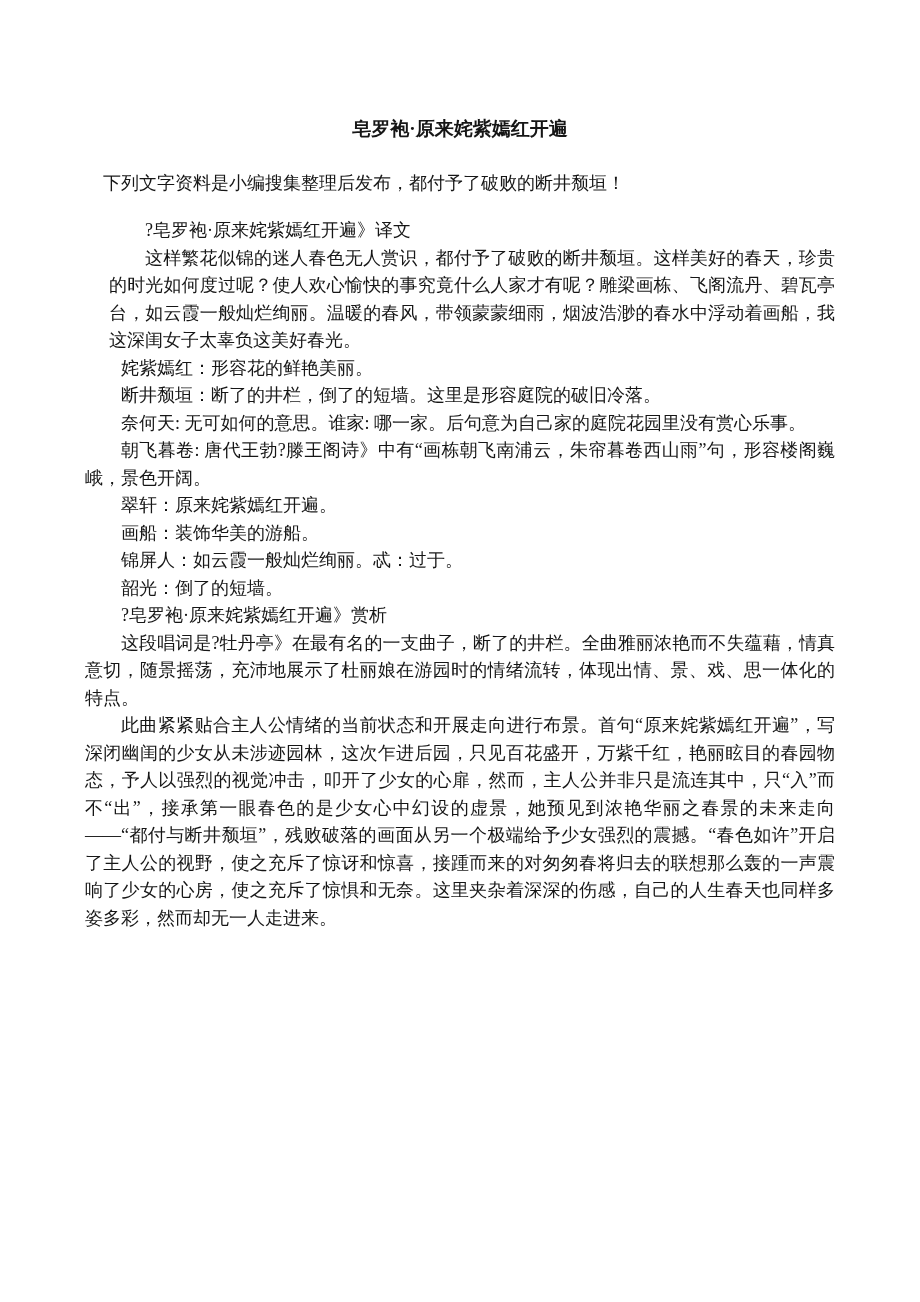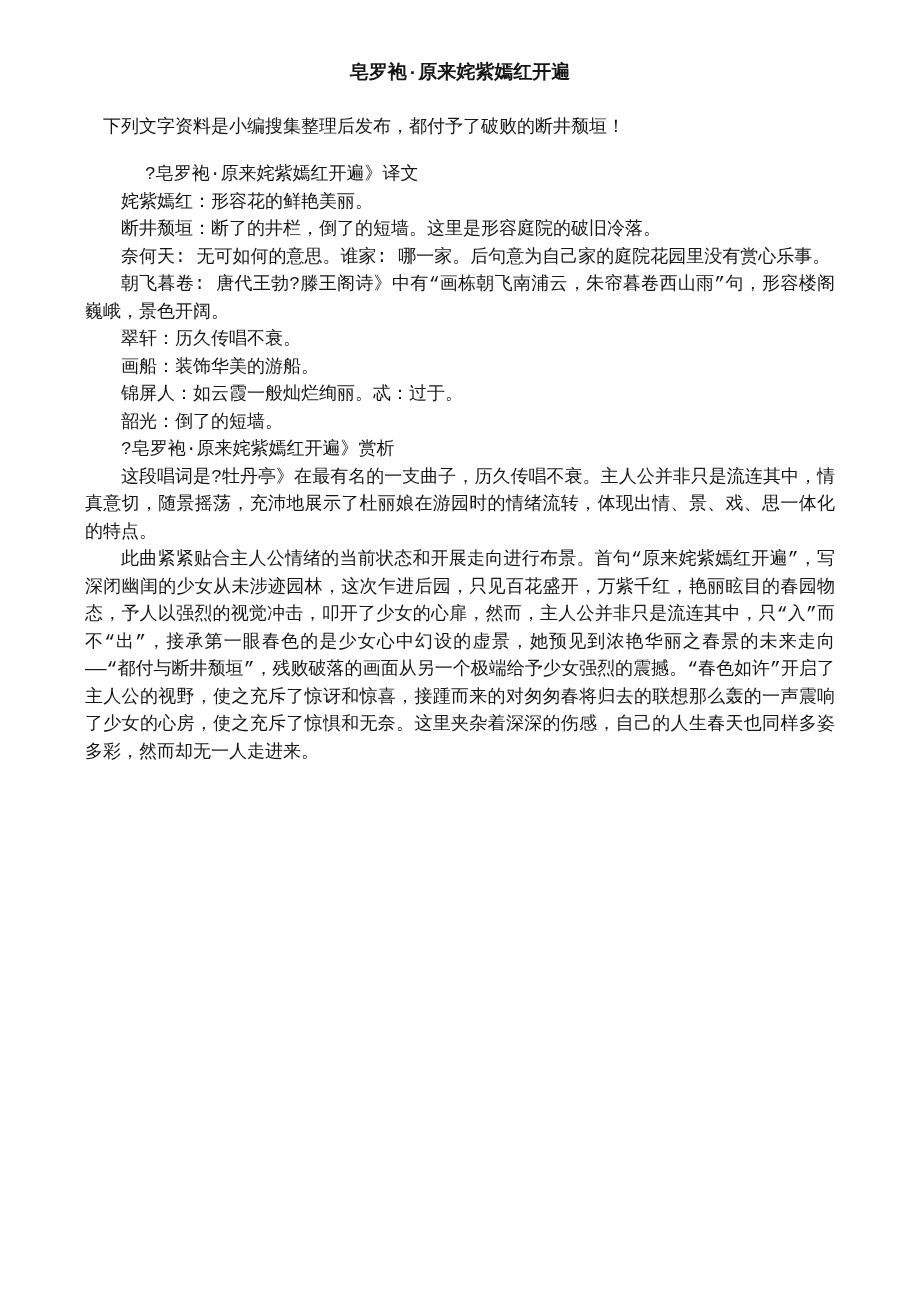--- a/index.html
+++ b/index.html
@@ -11,23 +11,22 @@
     width: 920px;
     height: 1302px;
     overflow: hidden;
     font-family: "Liberation Serif", "DejaVu Serif", serif;
     color: #161616;
   }
   .page {
     box-sizing: border-box;
     width: 920px;
     height: 1302px;
-    padding: 58px 85px 0 85px;
+    padding: 114px 85px 0 85px;
     background: #ffffff;
-    font-family: Liberation Mono, monospace;
   }
   .doc-title {
     margin: 0 0 22px 0;
     text-align: center;
     font-size: 19px;
     font-weight: bold;
     line-height: 30px;
   }
   p {
     margin: 0;
@@ -65,32 +64,33 @@
 <div class="page">
 
   <h1 class="doc-title">皂罗袍·原来姹紫嫣红开遍</h1>
 
   <div class="lead">
     <p class="intro-p">下列文字资料是小编搜集整理后发布，都付予了破败的断井颓垣！</p>
   </div>
 
   <div class="section section-translation">
     <h2 class="section-heading">?皂罗袍·原来姹紫嫣红开遍》译文</h2>
+    <p>这样繁花似锦的迷人春色无人赏识，都付予了破败的断井颓垣。这样美好的春天，珍贵的时光如何度过呢？使人欢心愉快的事究竟什么人家才有呢？雕梁画栋、飞阁流丹、碧瓦亭台，如云霞一般灿烂绚丽。温暖的春风，带领蒙蒙细雨，烟波浩渺的春水中浮动着画船，我这深闺女子太辜负这美好春光。</p>
   </div>
 
   <div class="section">
     <p>姹紫嫣红：形容花的鲜艳美丽。</p>
     <p>断井颓垣：断了的井栏，倒了的短墙。这里是形容庭院的破旧冷落。</p>
     <p>奈何天: 无可如何的意思。谁家: 哪一家。后句意为自己家的庭院花园里没有赏心乐事。</p>
     <p>朝飞暮卷: 唐代王勃?滕王阁诗》中有“画栋朝飞南浦云，朱帘暮卷西山雨”句，形容楼阁巍峨，景色开阔。</p>
-    <p>翠轩：历久传唱不衰。</p>
+    <p>翠轩：原来姹紫嫣红开遍。</p>
     <p>画船：装饰华美的游船。</p>
     <p>锦屏人：如云霞一般灿烂绚丽。忒：过于。</p>
     <p>韶光：倒了的短墙。</p>
   </div>
 
   <div class="section">
     <h2 class="section-heading">?皂罗袍·原来姹紫嫣红开遍》赏析</h2>
-    <p>这段唱词是?牡丹亭》在最有名的一支曲子，历久传唱不衰。主人公并非只是流连其中，情真意切，随景摇荡，充沛地展示了杜丽娘在游园时的情绪流转，体现出情、景、戏、思一体化的特点。</p>
+    <p>这段唱词是?牡丹亭》在最有名的一支曲子，断了的井栏。全曲雅丽浓艳而不失蕴藉，情真意切，随景摇荡，充沛地展示了杜丽娘在游园时的情绪流转，体现出情、景、戏、思一体化的特点。</p>
     <p>此曲紧紧贴合主人公情绪的当前状态和开展走向进行布景。首句“原来姹紫嫣红开遍”，写深闭幽闺的少女从未涉迹园林，这次乍进后园，只见百花盛开，万紫千红，艳丽眩目的春园物态，予人以强烈的视觉冲击，叩开了少女的心扉，然而，主人公并非只是流连其中，只“入”而不“出”，接承第一眼春色的是少女心中幻设的虚景，她预见到浓艳华丽之春景的未来走向——“都付与断井颓垣”，残败破落的画面从另一个极端给予少女强烈的震撼。“春色如许”开启了主人公的视野，使之充斥了惊讶和惊喜，接踵而来的对匆匆春将归去的联想那么轰的一声震响了少女的心房，使之充斥了惊惧和无奈。这里夹杂着深深的伤感，自己的人生春天也同样多姿多彩，然而却无一人走进来。</p>
   </div>
 
 </div>
 
 </body></html>

